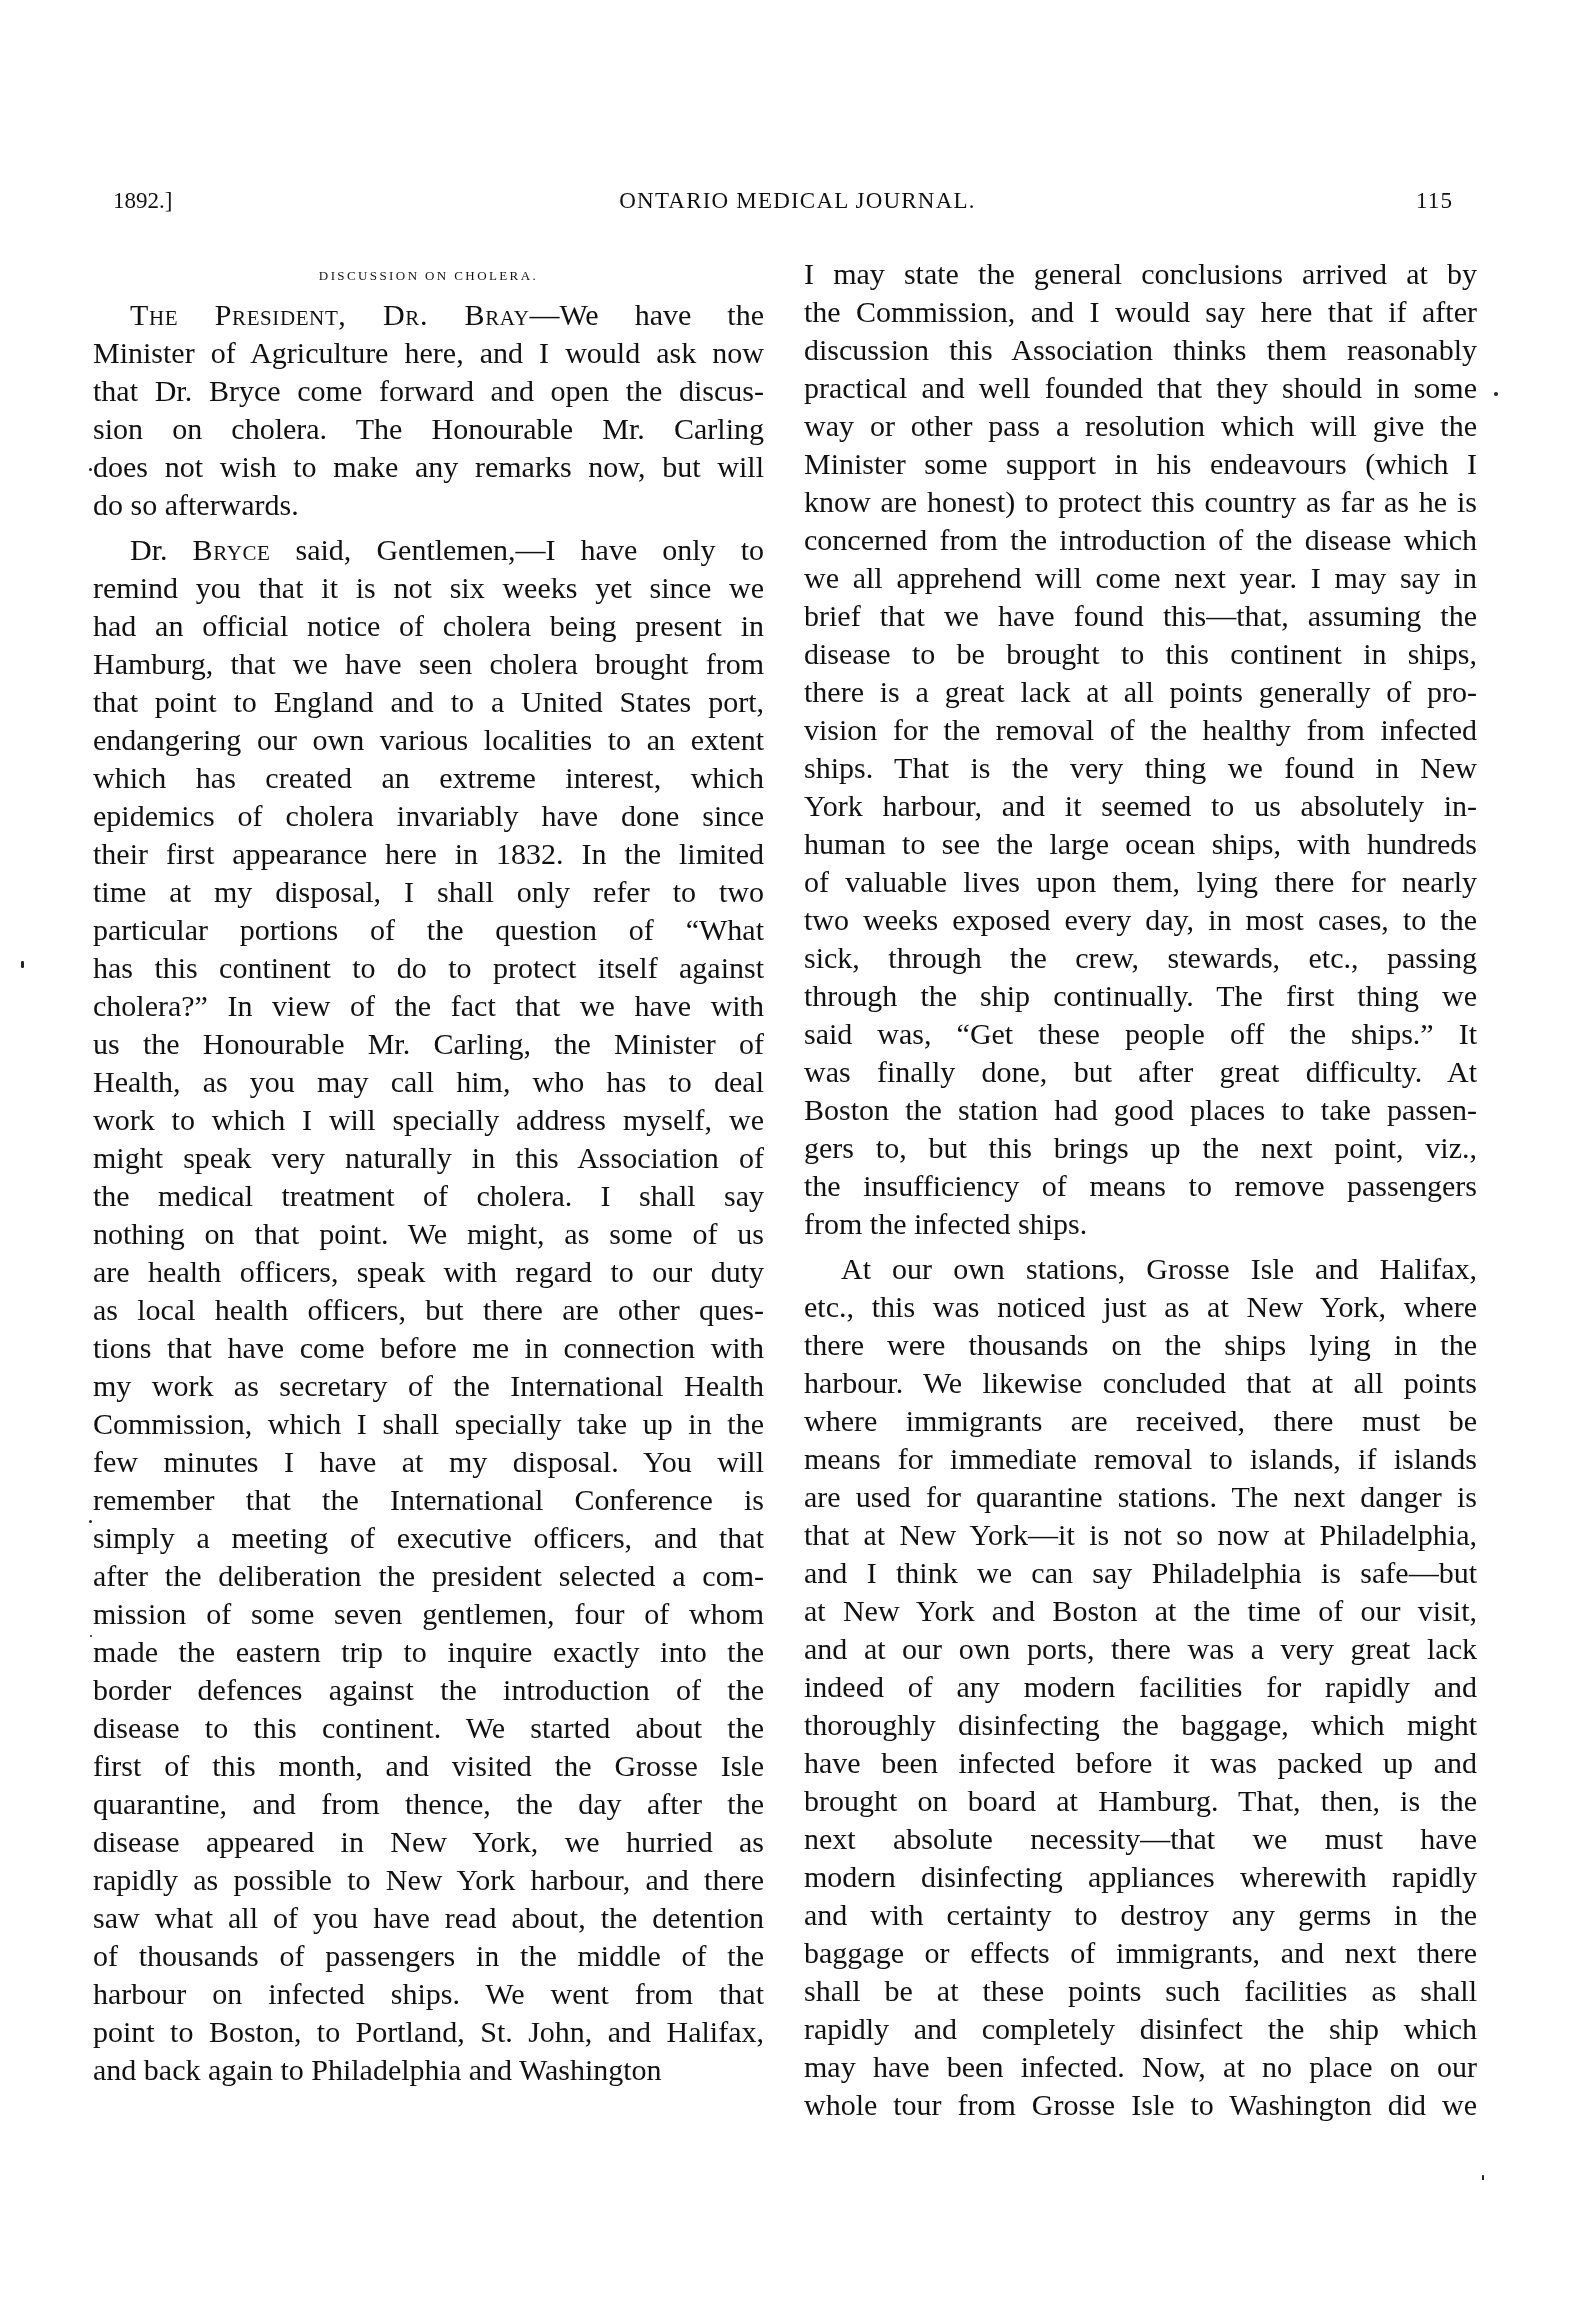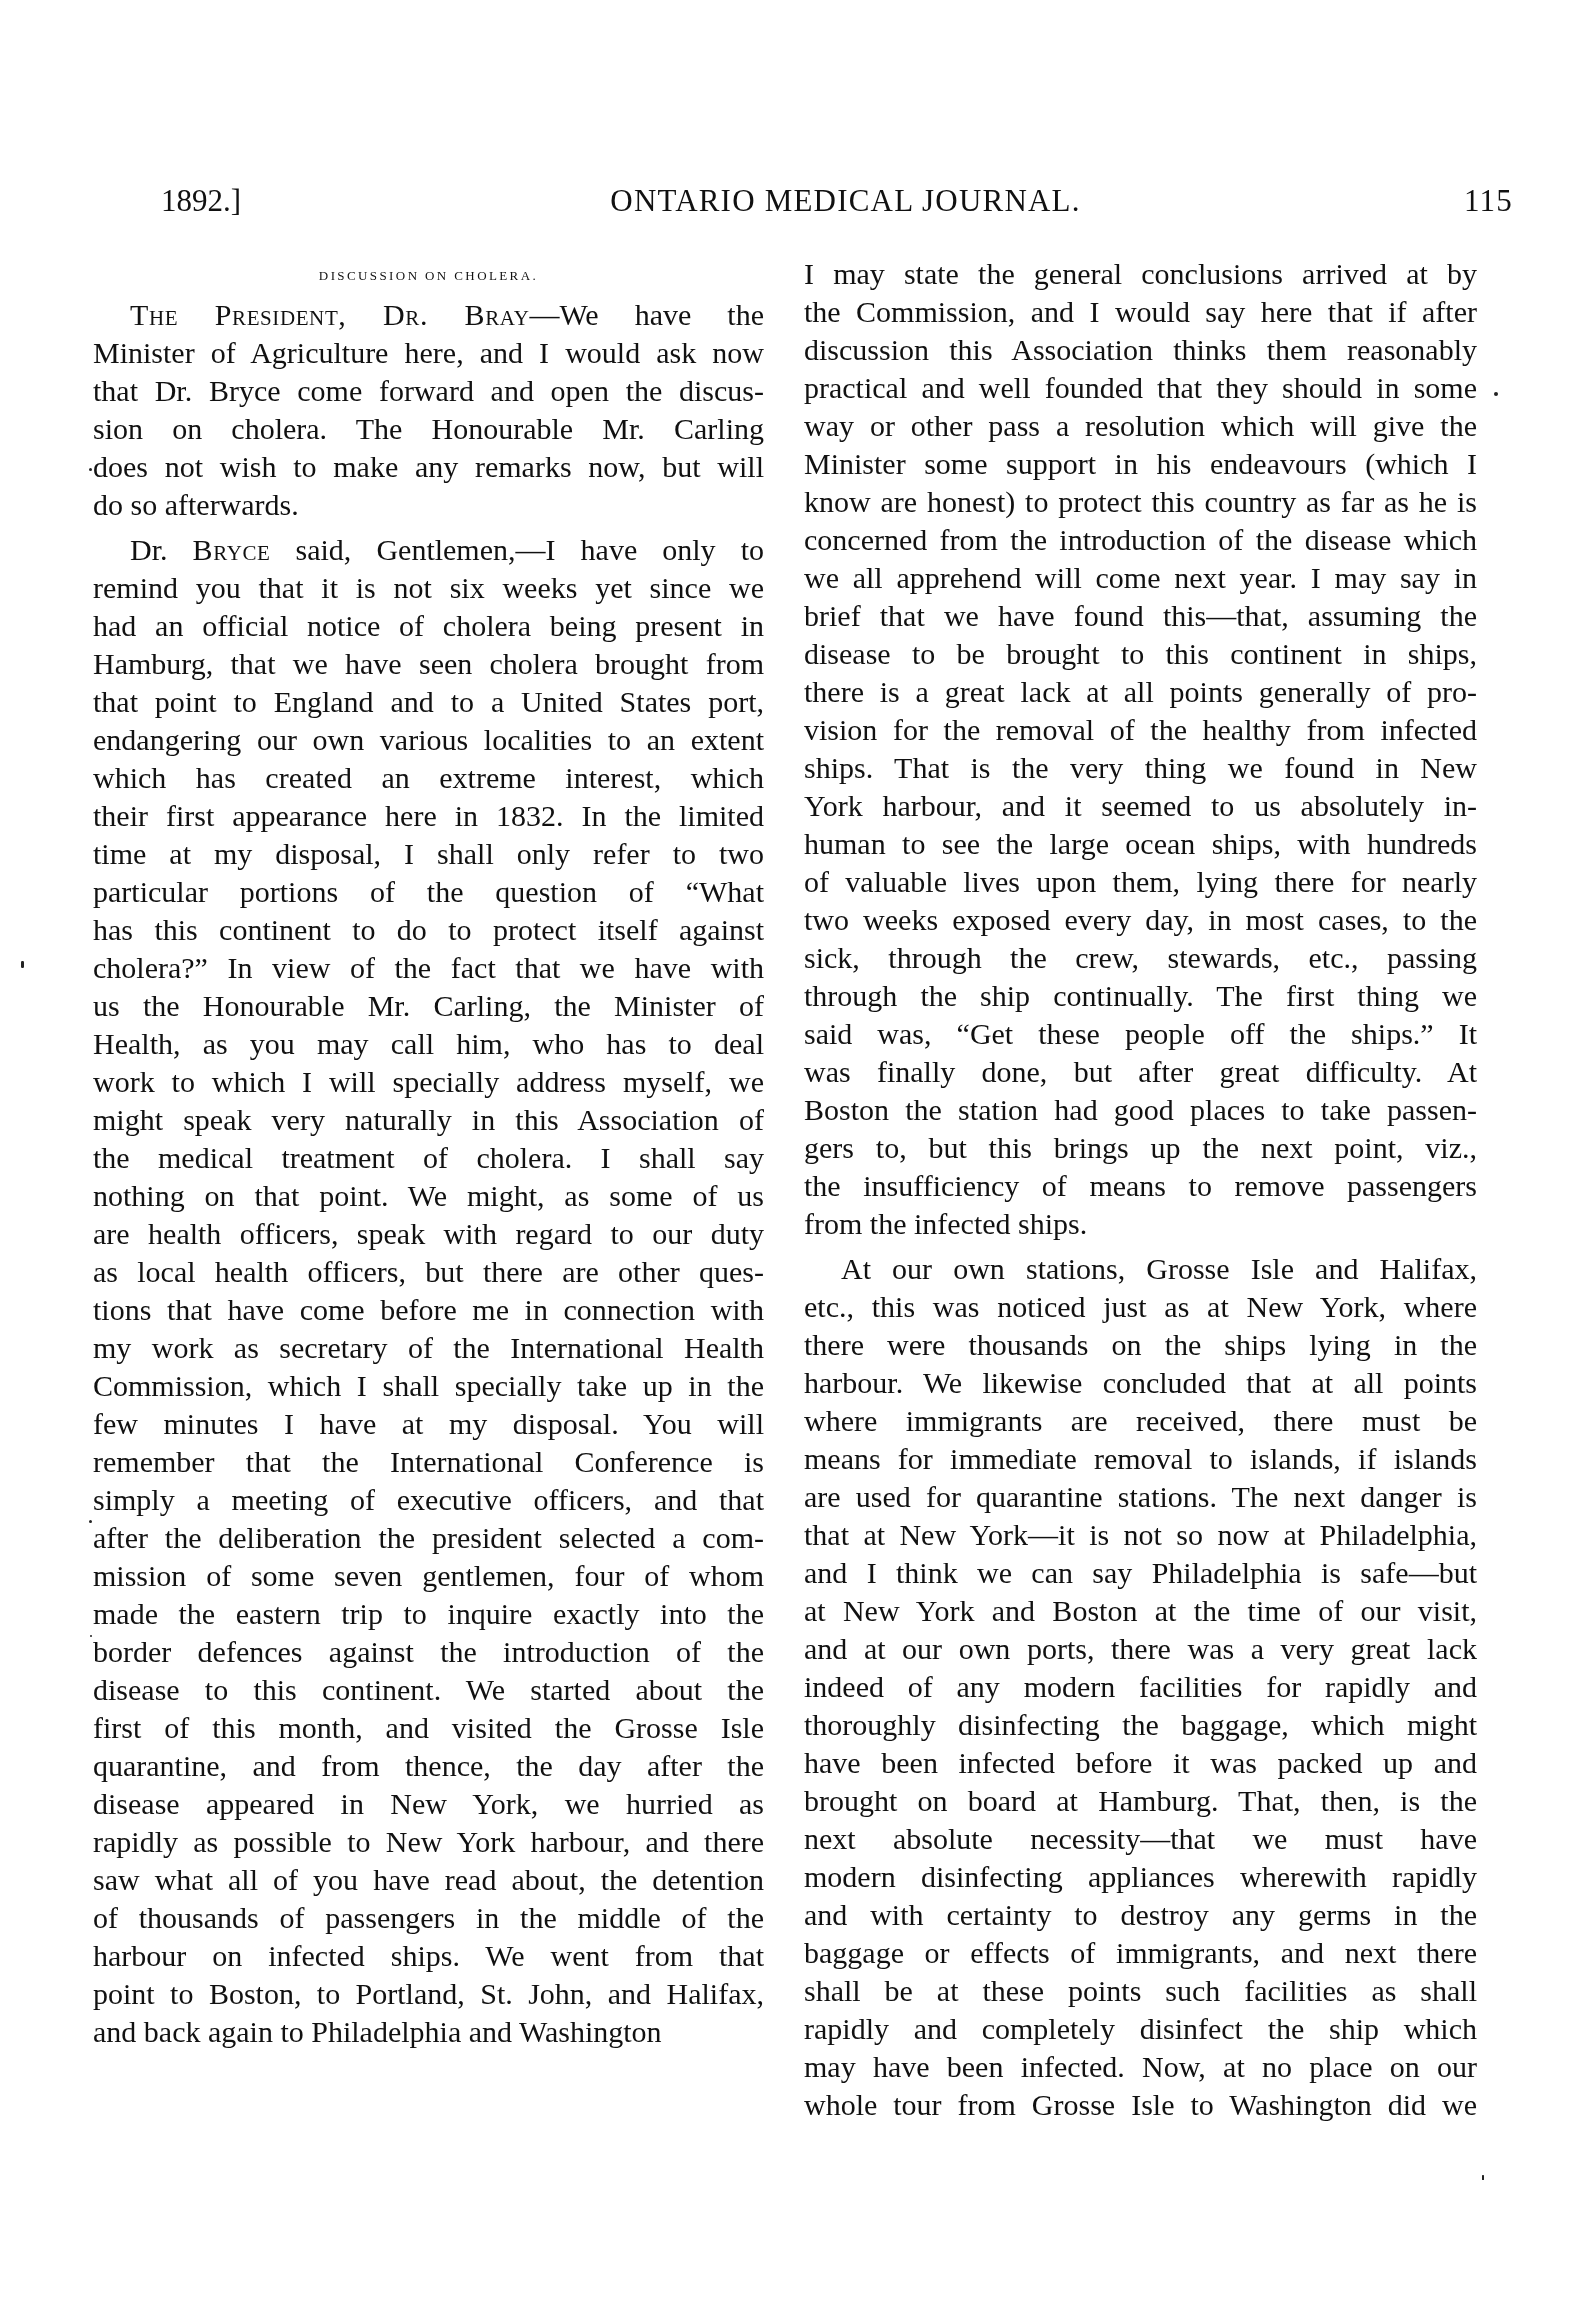--- a/index.html
+++ b/index.html
@@ -1,20 +1,20 @@
 <!DOCTYPE html>
 <html style="font-size:9.6px"><head>
 <meta charset="utf-8">
 <style>
   html, body { margin: 0; padding: 0; background: #ffffff; }
   body { width: 1595px; height: 2307px; position: relative; overflow: hidden;
          font-family: "Liberation Serif", "DejaVu Serif", serif; color: #111111; }
   .page { position: absolute; left: 0; top: 0; width: 1595px; height: 2307px; background: #ffffff; }
   .running-head { position: absolute; top: 183px; height: 36px; line-height: 36px;
-                  font-size: 31px; white-space: nowrap; margin-left: 48px; }
+                  font-size: 23px; white-space: nowrap; }
   .head-year { left: 113px; }
   .head-title { left: 0; width: 1595px; text-align: center; letter-spacing: 1.2px; padding-left: 12px; }
   .head-title span { display: inline-block; position: relative; left: -12px; }
   .head-page { left: 1416px; letter-spacing: 1.2px; }
   .section-title { position: absolute; left: 93px; width: 671px; top: 264px; height: 24px;
                    line-height: 24px; text-align: center; font-size: 13px; letter-spacing: 2.4px;
                    white-space: nowrap; text-transform: uppercase; }
   .column { position: absolute; }
   .col-left { left: 93px; width: 671px; top: 296px; }
   .col-right { left: 804px; width: 673px; top: 255px; }
@@ -43,20 +43,21 @@
       <div class="line"><span>sion on cholera.  The Honourable Mr. Carling</span></div>
       <div class="line"><span>does not wish to make any remarks now, but will</span></div>
       <div class="line last"><span>do so afterwards.</span></div>
       <div class="line indent para-gap"><span>Dr. </span><span class="sc">Bryce</span><span> said, Gentlemen,—I have only to</span></div>
       <div class="line"><span>remind you that it is not six weeks yet since we</span></div>
       <div class="line"><span>had an official notice of cholera being present in</span></div>
       <div class="line"><span>Hamburg, that we have seen cholera brought from</span></div>
       <div class="line"><span>that point to England and to a United States port,</span></div>
       <div class="line"><span>endangering our own various localities to an extent</span></div>
       <div class="line"><span>which has created an extreme interest, which</span></div>
+      <div class="line"><span>epidemics of cholera invariably have done since</span></div>
       <div class="line"><span>their first appearance here in 1832.  In the limited</span></div>
       <div class="line"><span>time at my disposal, I shall only refer to two</span></div>
       <div class="line"><span>particular portions of the question of “What</span></div>
       <div class="line"><span>has this continent to do to protect itself against</span></div>
       <div class="line"><span>cholera?”  In view of the fact that we have with</span></div>
       <div class="line"><span>us the Honourable Mr. Carling, the Minister of</span></div>
       <div class="line"><span>Health, as you may call him, who has to deal</span></div>
       <div class="line"><span>work to which I will specially address myself, we</span></div>
       <div class="line"><span>might speak very naturally in this Association of</span></div>
       <div class="line"><span>the medical treatment of cholera.  I shall say</span></div>

